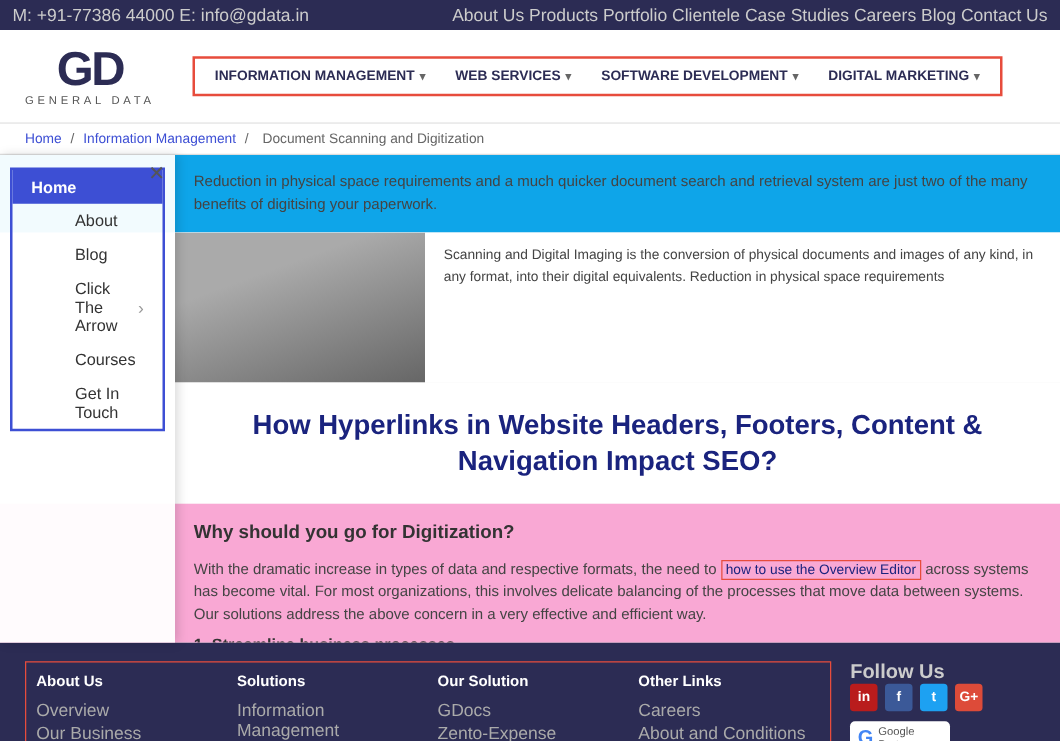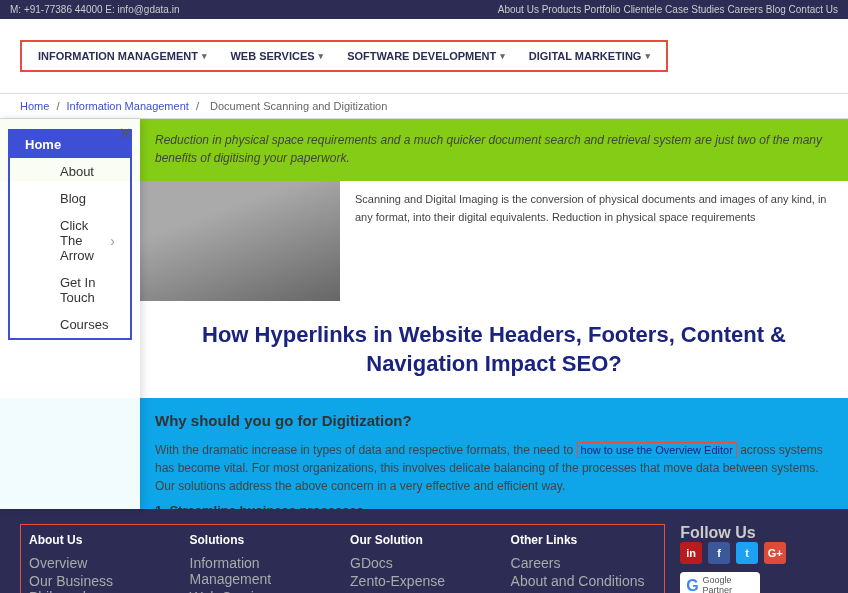--- a/index.html
+++ b/index.html
@@ -2,21 +2,21 @@
 <html><head>
   <meta charset="utf-8">
   <style>
     * { margin: 0; padding: 0; box-sizing: border-box; }
     body { font-family: Arial, sans-serif; width: 848px; height: 593px; overflow: hidden; background: #f5f5f5; position: relative; }
 
     
     .top-bar {
       background: #2c2c54;
       color: #ccc;
-      font-size: 10px;
+      font-size: 14px;
       padding: 4px 10px;
       display: flex;
       justify-content: space-between;
       align-items: center;
       gap: 15px;
     }
 
     
     .header {
       background: #fff;
@@ -139,22 +139,21 @@
       margin-left: 0;
       flex: 1;
       overflow: hidden;
       position: relative;
     }
     .content-text-section {
       padding: 12px 4px 8px 155px;
       font-size: 12px;
       color: #444;
       line-height: 1.5;
-      background: #84cc16;
-      font-style: italic;
+      background: #0ea5e9;
     }
     .content-text-section p { margin-bottom: 6px; }
 
     
     .hero-area {
       display: flex;
       margin-left: 140px;
       background: #fff;
     }
     .hero-img {
@@ -191,21 +190,21 @@
       font-weight: bold;
       line-height: 1.3;
     }
 
     
     .lower-content {
       padding: 12px 20px 12px 155px;
       font-size: 12px;
       color: #444;
       line-height: 1.5;
-      background: #0ea5e9;
+      background: #f9a8d4;
     }
     .lower-content h3 {
       font-size: 15px;
       color: #333;
       margin-bottom: 8px;
     }
     .lower-content p { margin-bottom: 6px; }
     .inline-link {
       color: #1a237e;
       border: 1.5px solid #e74c3c;
@@ -278,20 +277,24 @@
     <a>Portfolio</a>
     <a>Clientele</a>
     <a>Case Studies</a>
     <a>Careers</a>
     <a>Blog</a>
     <a>Contact Us</a>
   </div>
 </div>
 
 <div class="header">
+  <div class="logo-area">
+    <div class="logo-gd">GD</div>
+    <div class="logo-sub">GENERAL DATA</div>
+  </div>
   <div class="nav-menu">
     <div class="nav-item">
       <span>INFORMATION MANAGEMENT</span>
       <span class="arrow">▾</span>
     </div>
     <div class="nav-item">
       <span>WEB SERVICES</span>
       <span class="arrow">▾</span>
     </div>
     <div class="nav-item">
@@ -315,22 +318,22 @@
 
 <div class="main-wrapper">
 
   <div class="side-panel">
     <span class="close-btn">✕</span>
     <ul class="side-nav side-nav-border">
       <li class="active">Home</li>
       <li>About</li>
       <li>Blog</li>
       <li class="has-arrow">Click The Arrow</li>
+      <li>Courses</li>
       <li>Get In Touch</li>
-      <li>Courses</li>
     </ul>
   </div>
 
   <div class="content-area">
 
     <div class="content-text-section">
       <p>Reduction in physical space requirements and a much quicker document search and retrieval system are just two of the many benefits of digitising your paperwork.</p>
     </div>
 
     <div class="hero-area">

